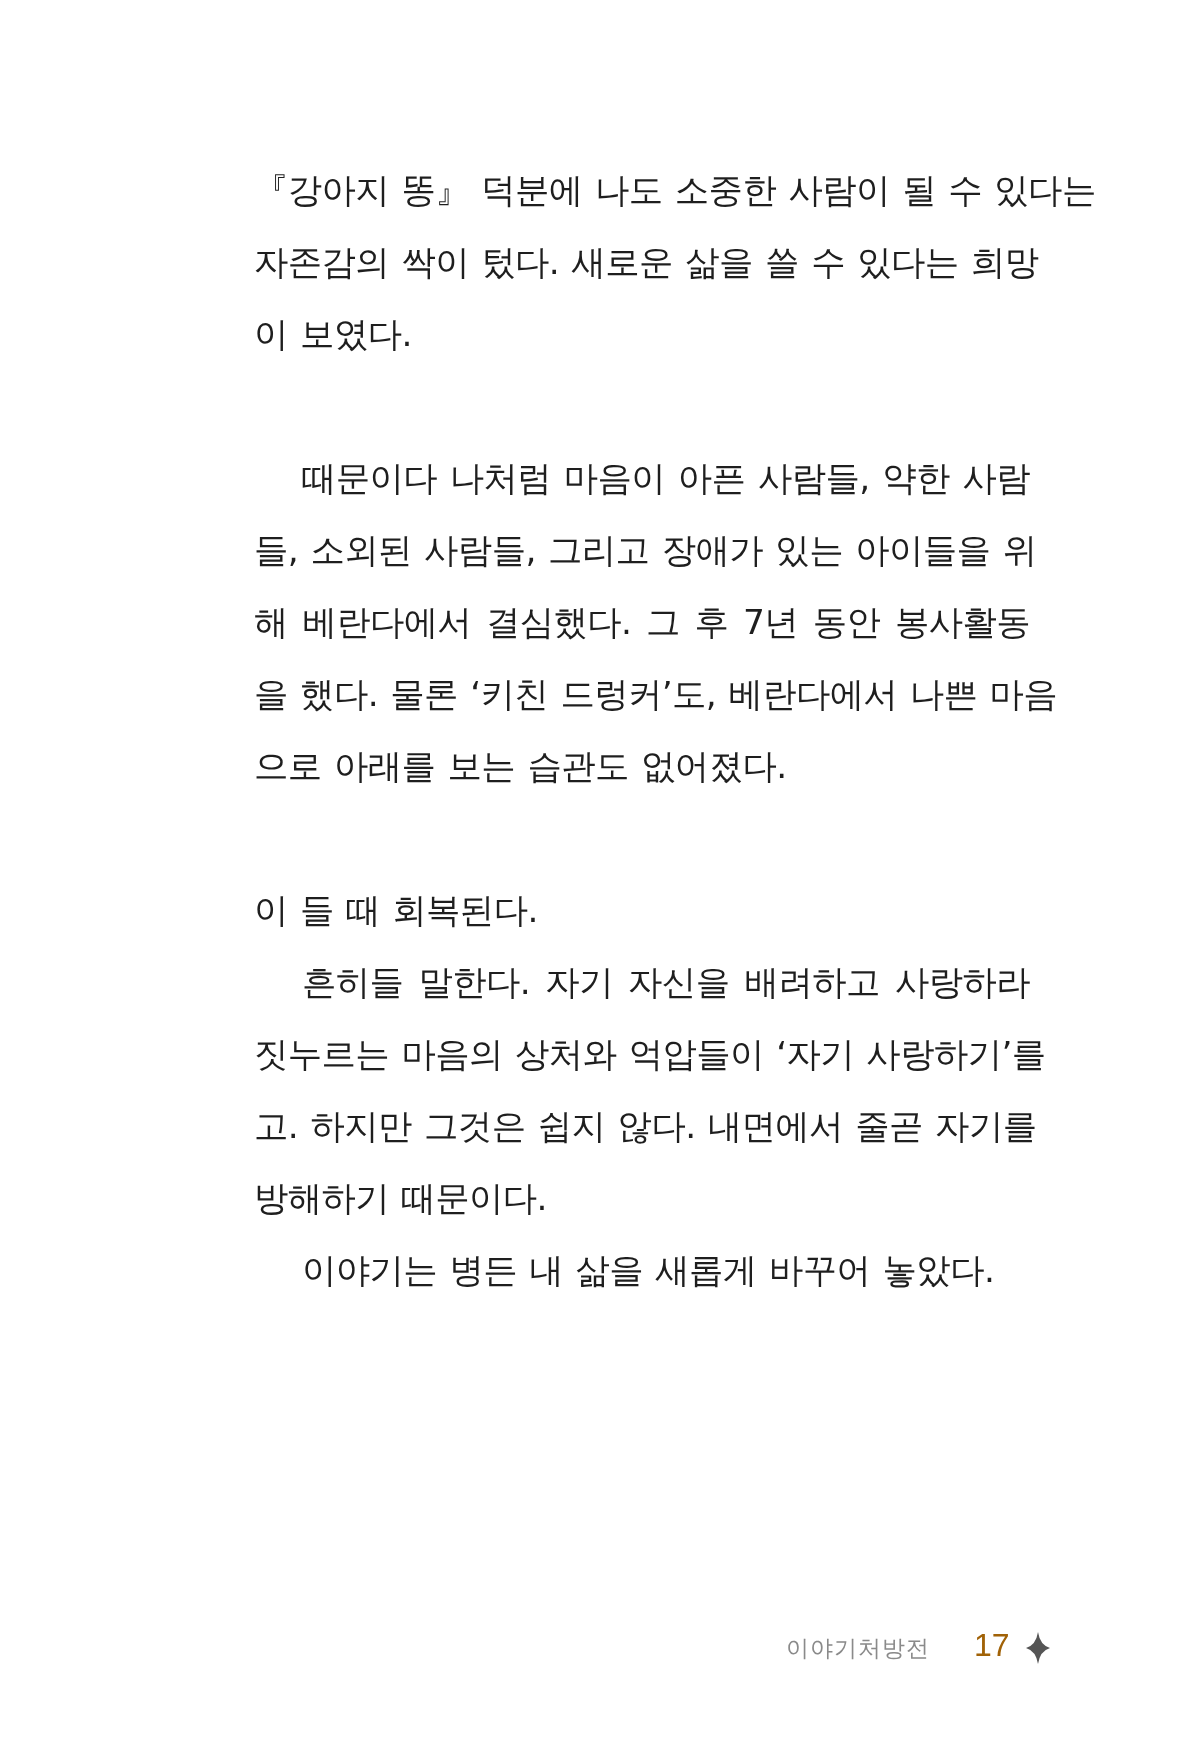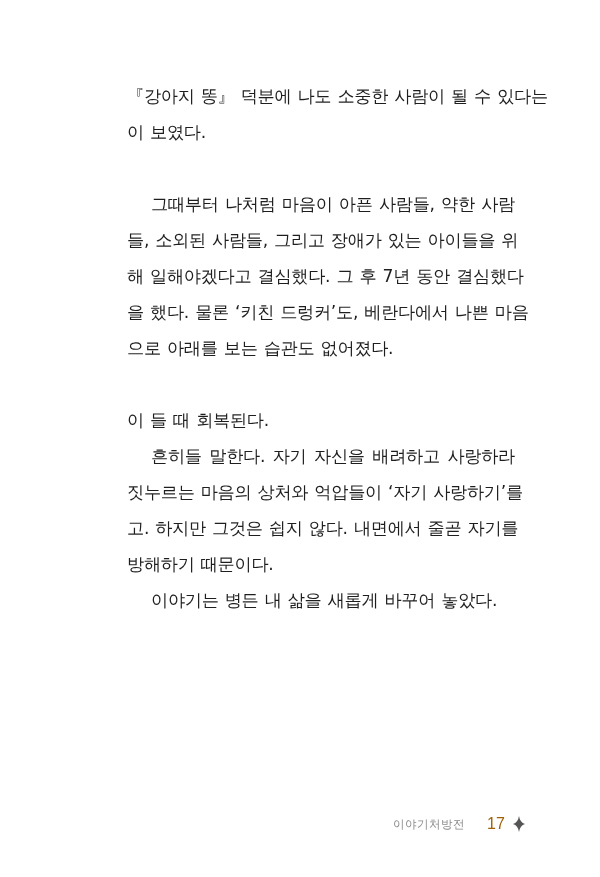--- a/index.html
+++ b/index.html
@@ -68,29 +68,30 @@
     }
   </style>
 </head>
 <body>
 
 <div class="page">
   <div class="body-text">
 
     <div>
       <div class="line just">『강아지 똥』 덕분에 나도 소중한 사람이 될 수 있다는</div>
+      <div class="line just">자존감의 싹이 텄다. 새로운 삶을 쓸 수 있다는 희망</div>
       <div class="line">이 보였다.</div>
     </div>
 
     <div class="gap"></div>
 
     <div>
-      <div class="line indent just">그때부터 나처럼 마음이 아픈 사람들, 약한 사람</div>
+      <div class="line indent just">때문이다 나처럼 마음이 아픈 사람들, 약한 사람</div>
       <div class="line just">들, 소외된 사람들, 그리고 장애가 있는 아이들을 위</div>
-      <div class="line just">해 일해야겠다고 결심했다. 그 후 7년 동안 결심했다</div>
+      <div class="line just">해 베란다에서 결심했다. 그 후 7년 동안 봉사활동</div>
       <div class="line just">을 했다. 물론 ‘키친 드렁커’도, 베란다에서 나쁜 마음</div>
       <div class="line">으로 아래를 보는 습관도 없어졌다.</div>
     </div>
 
     <div class="gap"></div>
 
     <div>
       <div class="line">이 들 때 회복된다.</div>
     </div>
 

